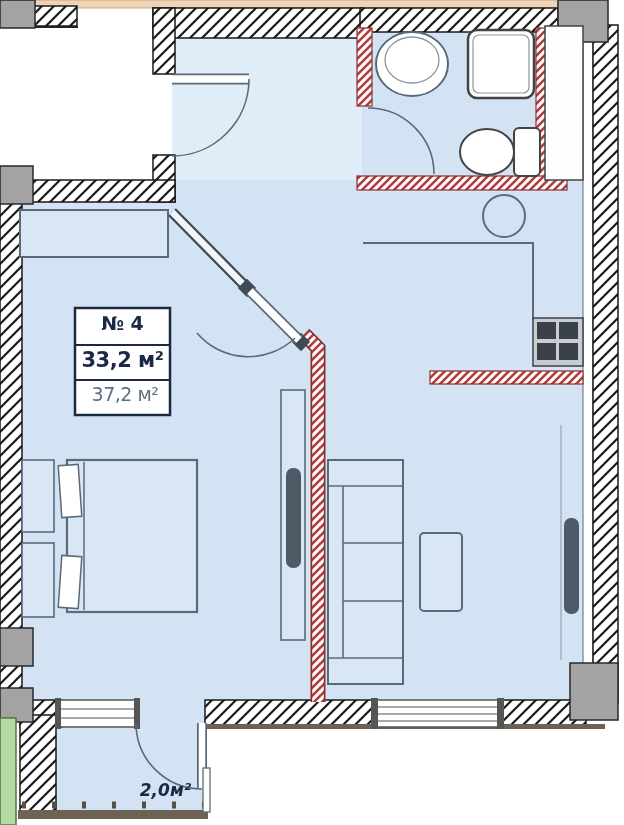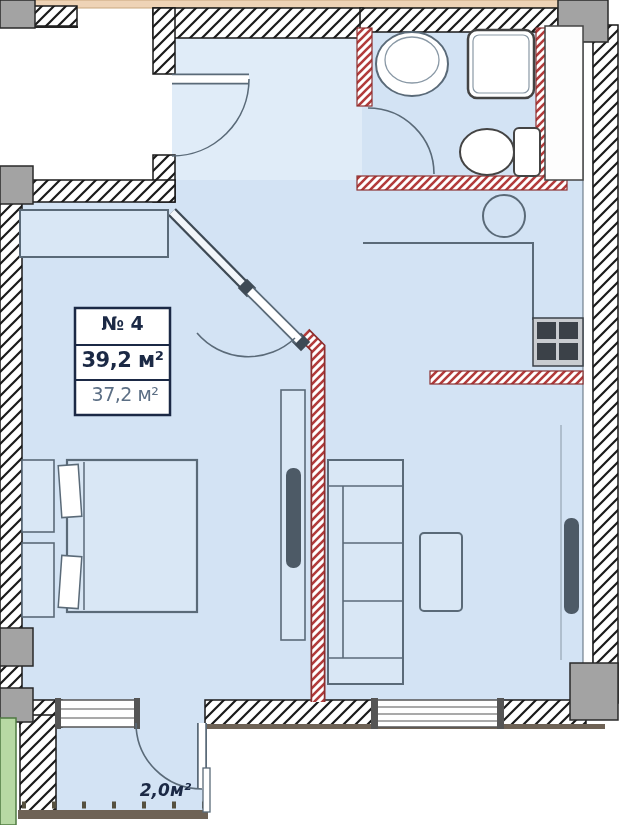--- a/index.html
+++ b/index.html
@@ -154,16 +154,16 @@
   <rect x="22" y="543" width="32" height="74" fill="#d9e7f5" stroke="#5a6a78" stroke-width="1.6"></rect>
 
   <g>
     <rect x="75" y="308" width="95" height="107" fill="#ffffff" stroke="#1b2945" stroke-width="2.5"></rect>
     <line x1="75" y1="345" x2="170" y2="345" stroke="#1b2945" stroke-width="2"></line>
     <line x1="75" y1="380" x2="170" y2="380" stroke="#1b2945" stroke-width="2"></line>
   </g>
 </svg>
 
 <div class="lbl lbl-unit">№ 4</div>
-<div class="lbl lbl-total">39,2 м²</div>
+<div class="lbl lbl-total">33,2 м²</div>
 <div class="lbl lbl-living">37,2 м²</div>
 <div class="lbl lbl-balcony">2,0м²</div>
 </div>
 
 </body></html>

